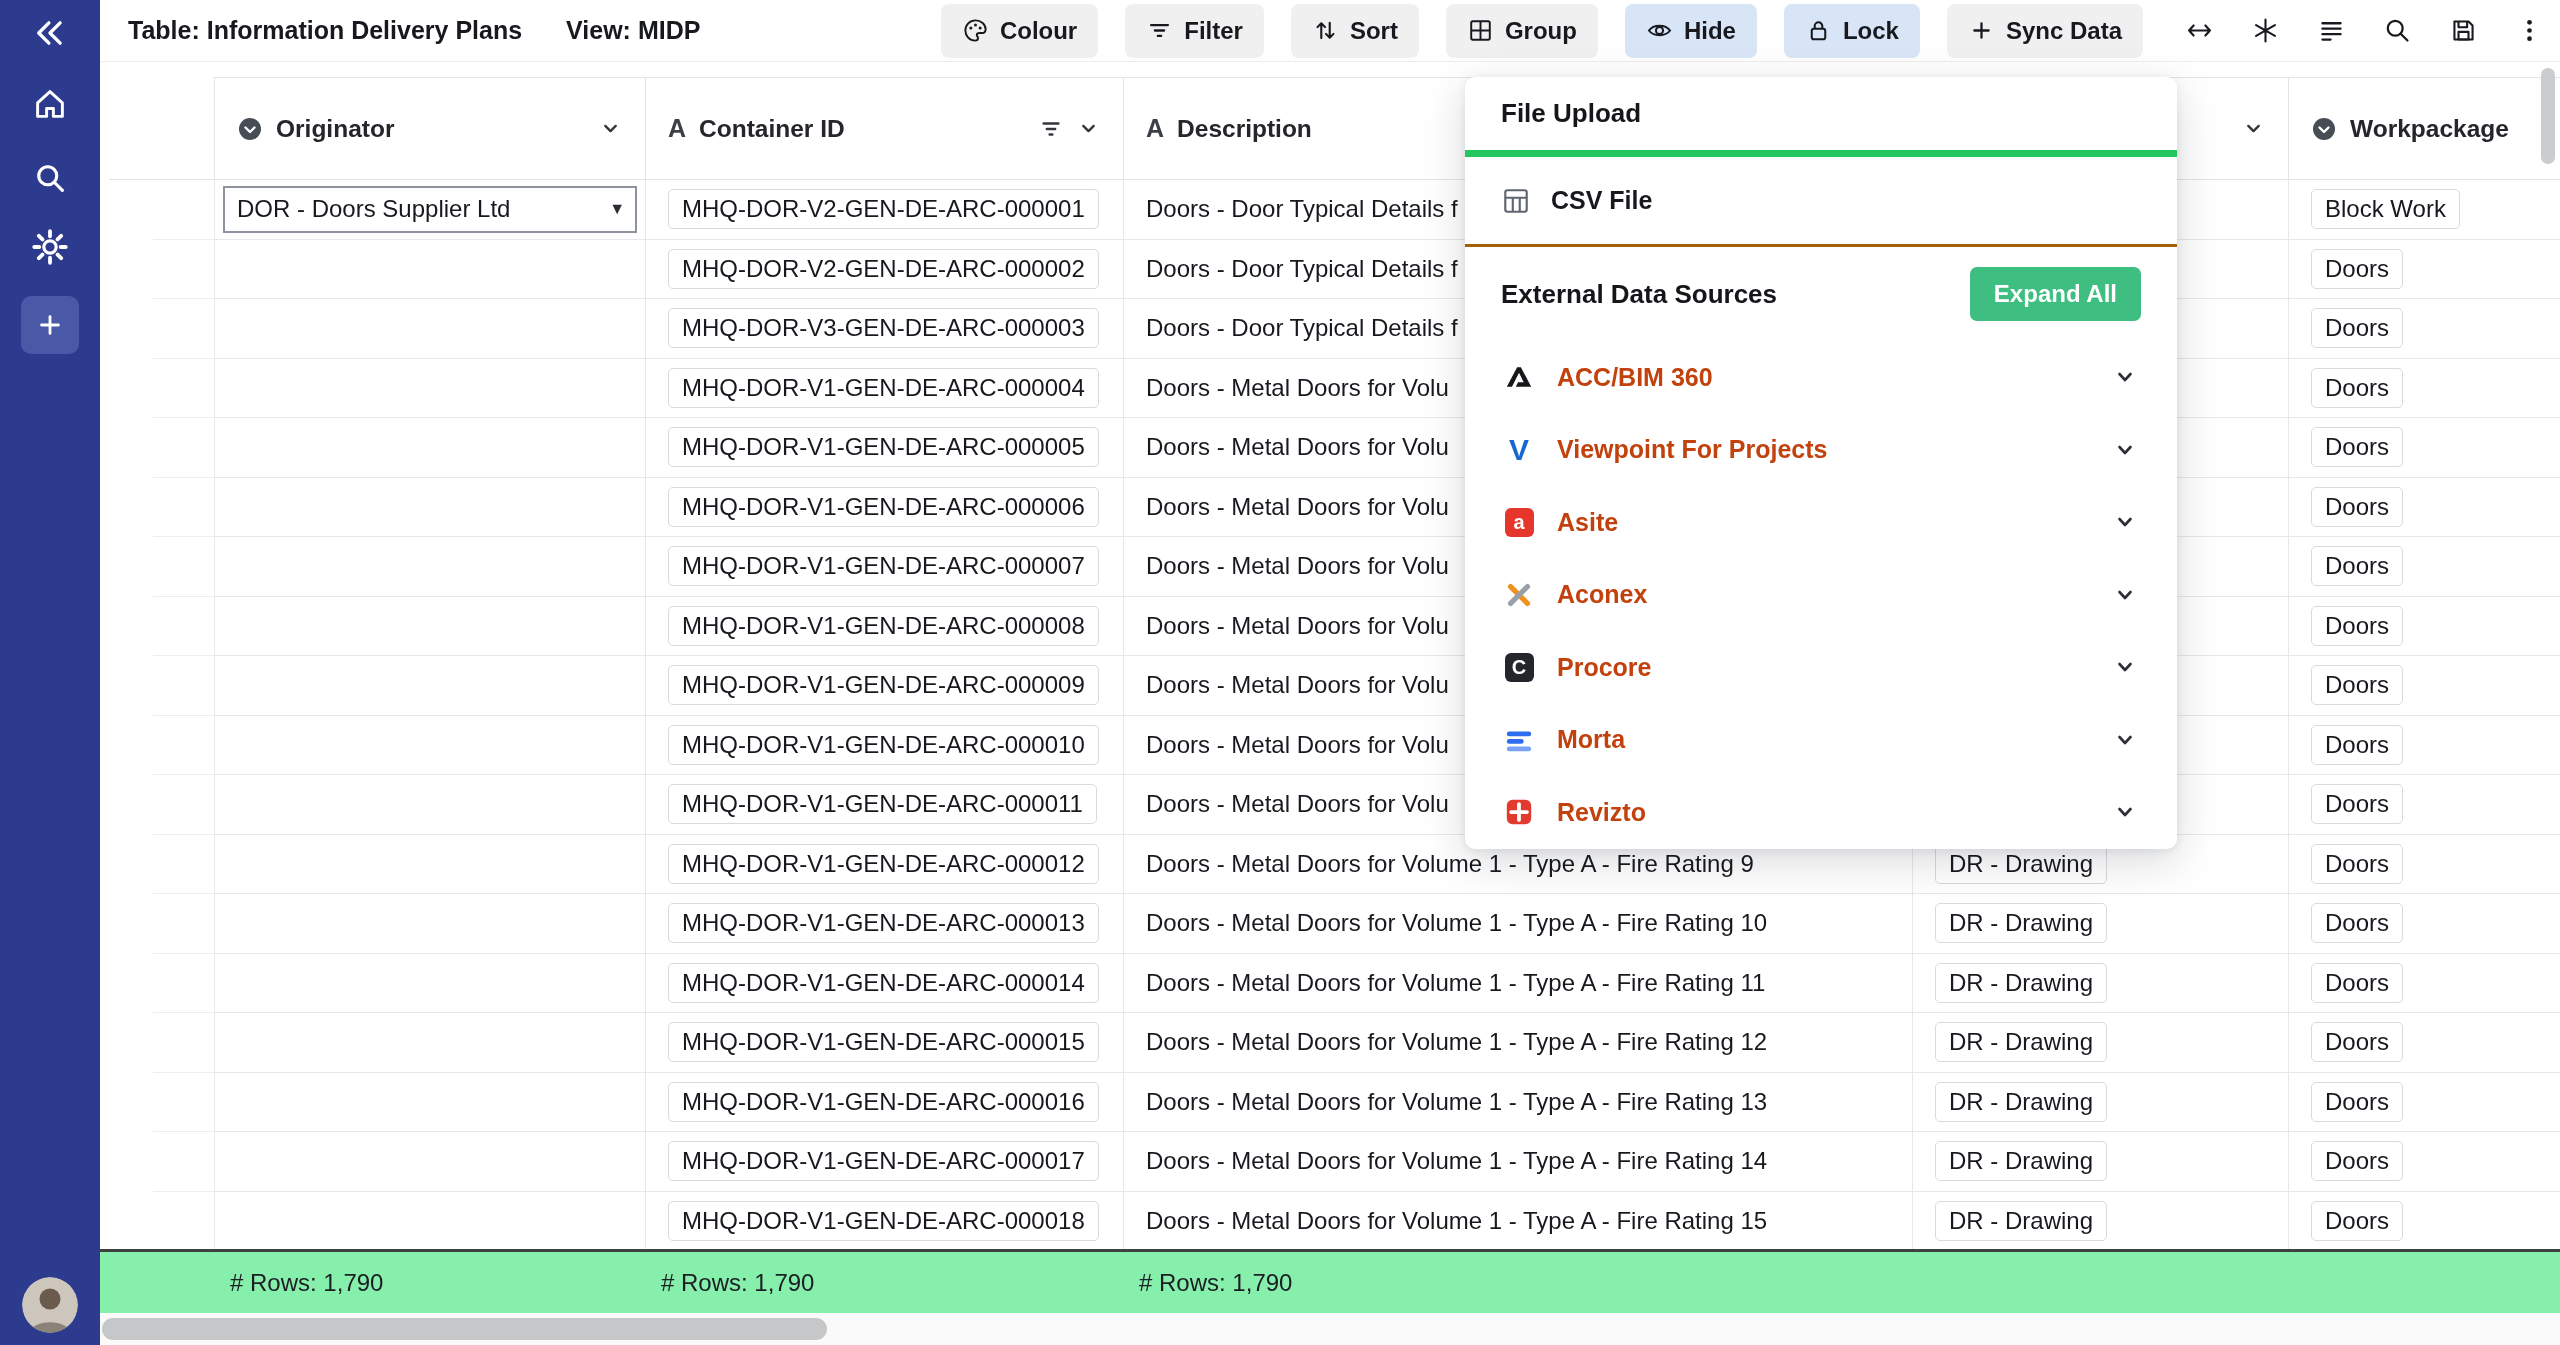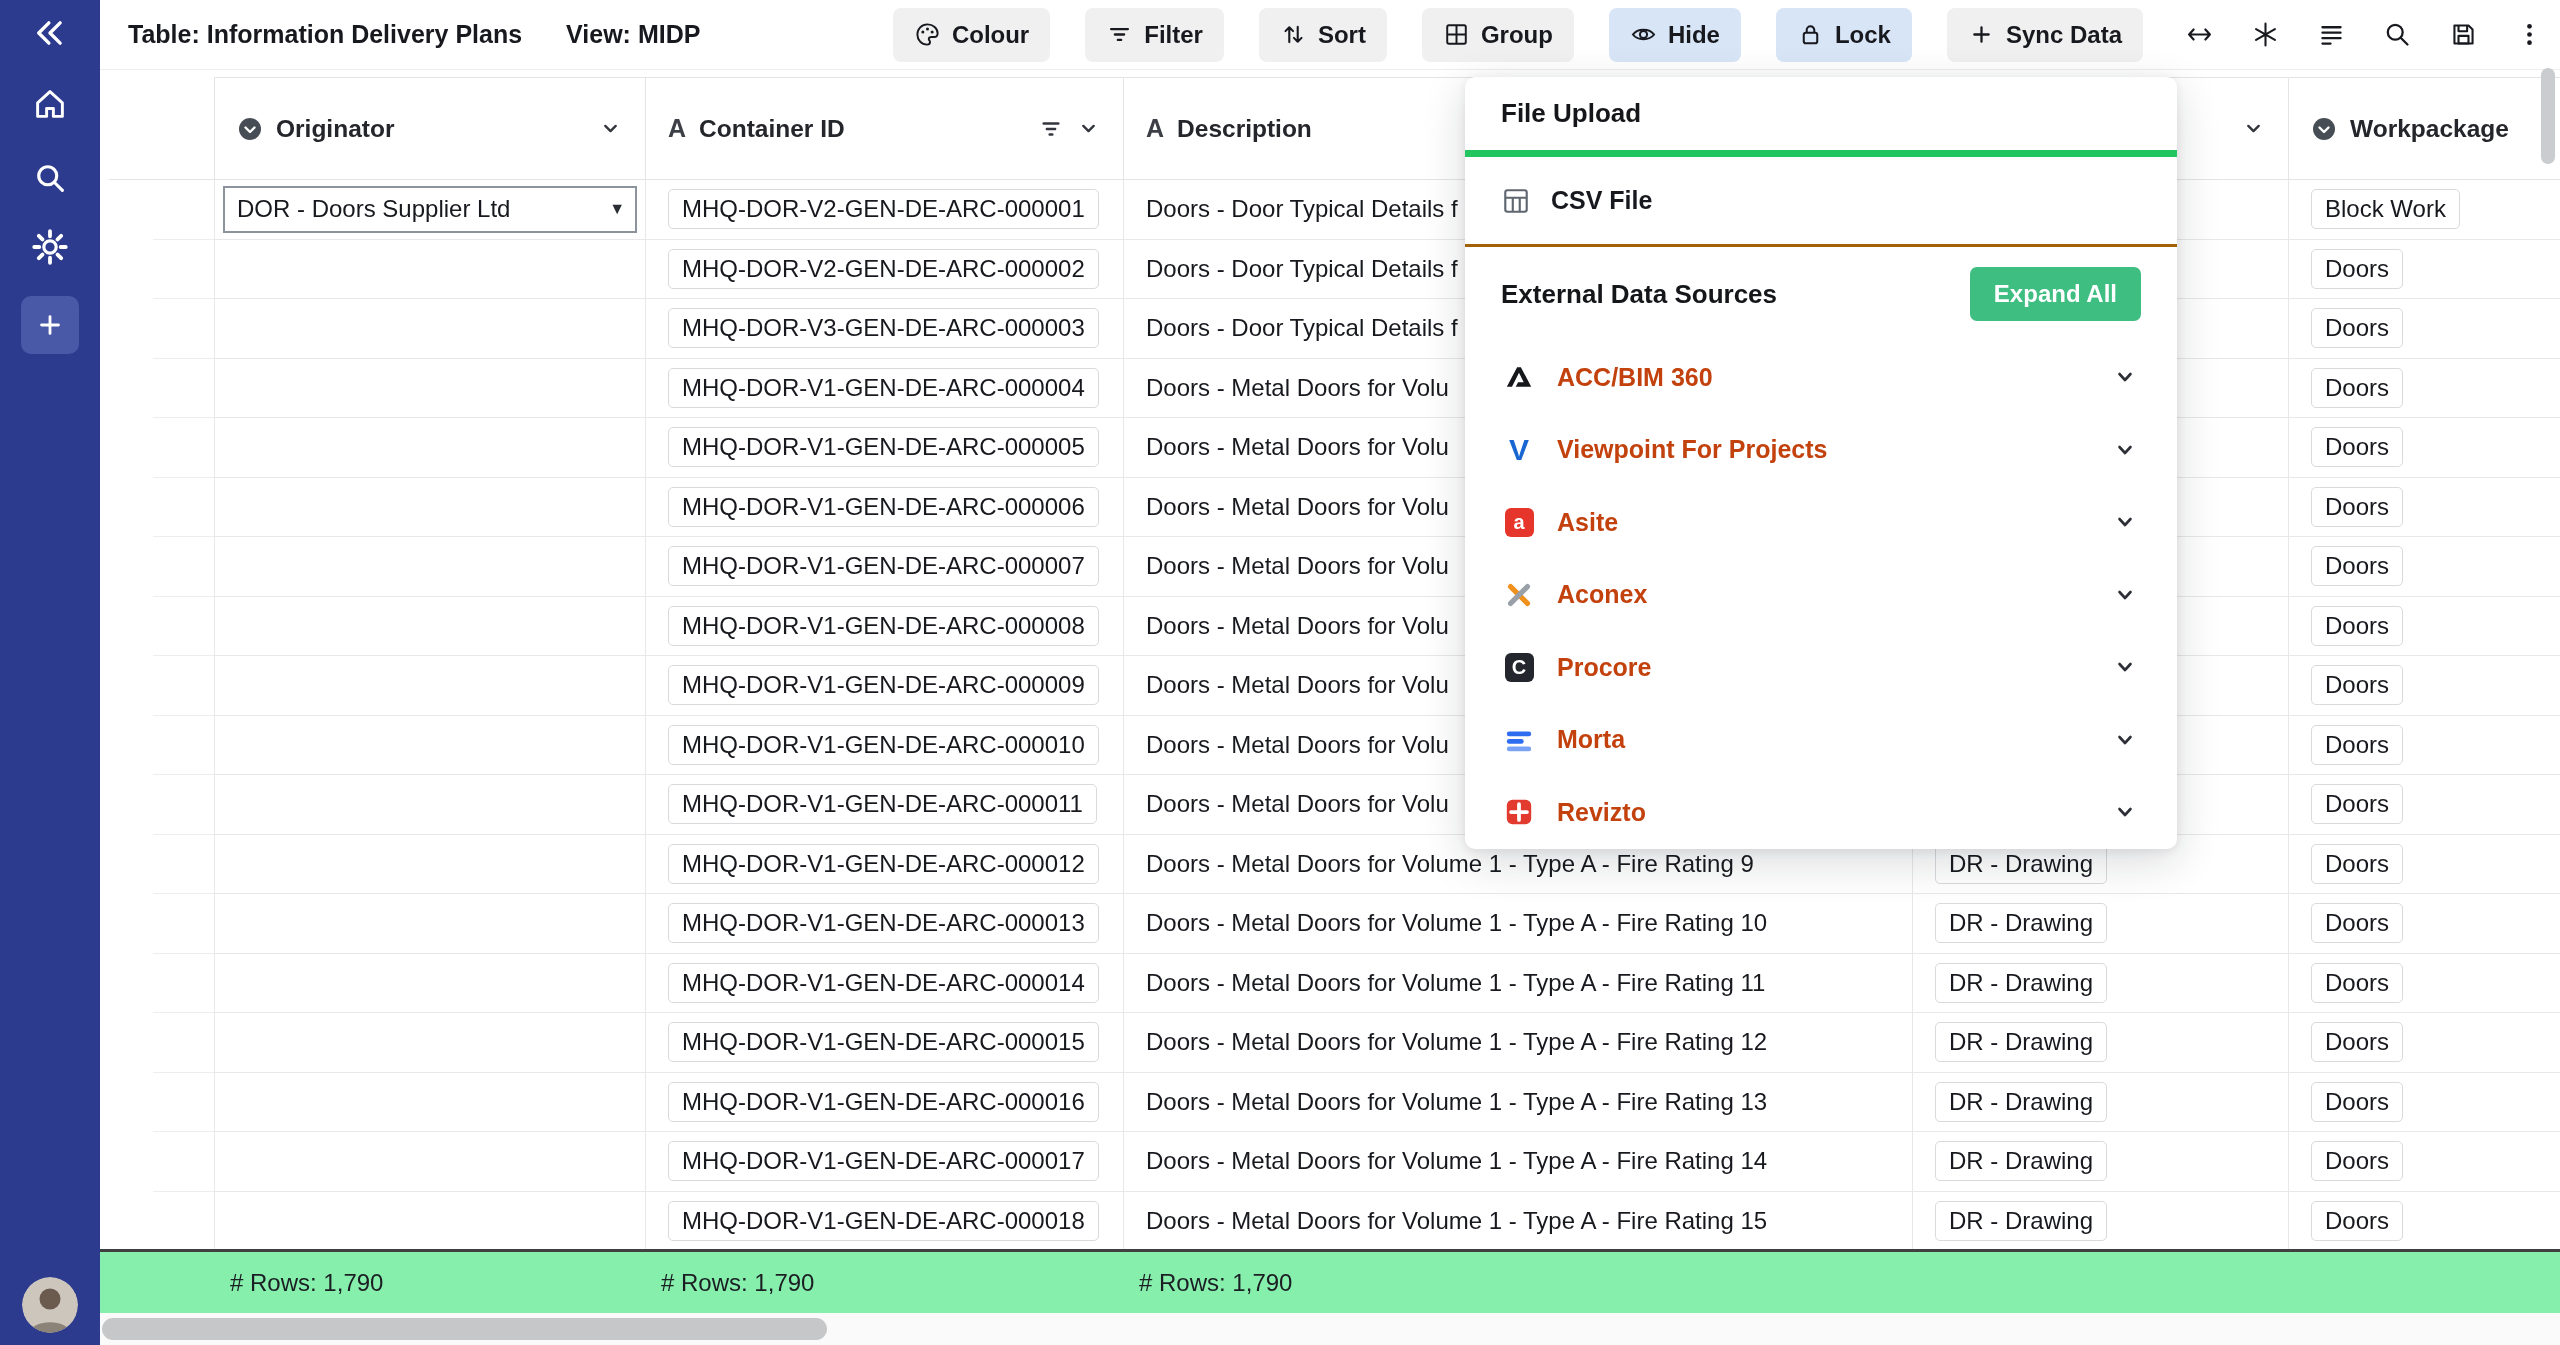--- a/index.html
+++ b/index.html
@@ -17,24 +17,24 @@
   .sb-btn svg{width:36px;height:36px;}
   .sb-collapse{top:15px;}
   .sb-home{top:86px;}
   .sb-search{top:160px;}
   .sb-gear{top:229px;}
   .sb-plus{position:absolute;left:21px;top:296px;width:58px;height:58px;border-radius:10px;background:var(--sidebar-tile,#4a58a8);display:flex;align-items:center;justify-content:center;cursor:pointer;}
   .sb-plus svg{width:30px;height:30px;}
   .sb-avatar{position:absolute;left:22px;bottom:12px;width:56px;height:56px;border-radius:50%;overflow:hidden;cursor:pointer;}
 
   
-  .topbar{position:absolute;left:100px;top:0;width:2460px;height:70px;background:#fff;border-bottom:1px solid #ededef;display:flex;align-items:center;padding:0 16px 0 28px;z-index:50;}
+  .topbar{position:absolute;left:100px;top:0;width:2460px;height:62px;background:#fff;border-bottom:1px solid #ededef;display:flex;align-items:center;padding:0 16px 0 28px;z-index:50;}
   .tb-title{font-size:25px;font-weight:700;color:#17191e;white-space:nowrap;}
   .tb-title.view{margin-left:44px;}
-  .tb-group{margin-left:auto;display:flex;align-items:center;gap:35px;}
+  .tb-group{margin-left:auto;display:flex;align-items:center;gap:27px;}
   .tb-btn{display:flex;align-items:center;gap:11px;height:54px;padding:0 21px;border:none;border-radius:8px;background:var(--button-bg,#f0f0f1);font-family:inherit;font-size:24px;font-weight:600;color:#17191e;cursor:pointer;white-space:nowrap;}
   .tb-btn.active{background:var(--active-button-bg,#d8e5f6);}
   .tb-btn svg{width:27px;height:27px;}
   .tb-icons{display:flex;align-items:center;gap:37px;margin-left:42px;}
   .tb-iconbtn{display:flex;cursor:pointer;}
   .tb-iconbtn svg{width:29px;height:29px;}
 
   
   .table-area{position:absolute;left:100px;top:62px;width:2460px;z-index:10;}
   .grid{display:grid;grid-template-columns:106px 431px 478px 789px 376px 280px;margin-left:9px;}

